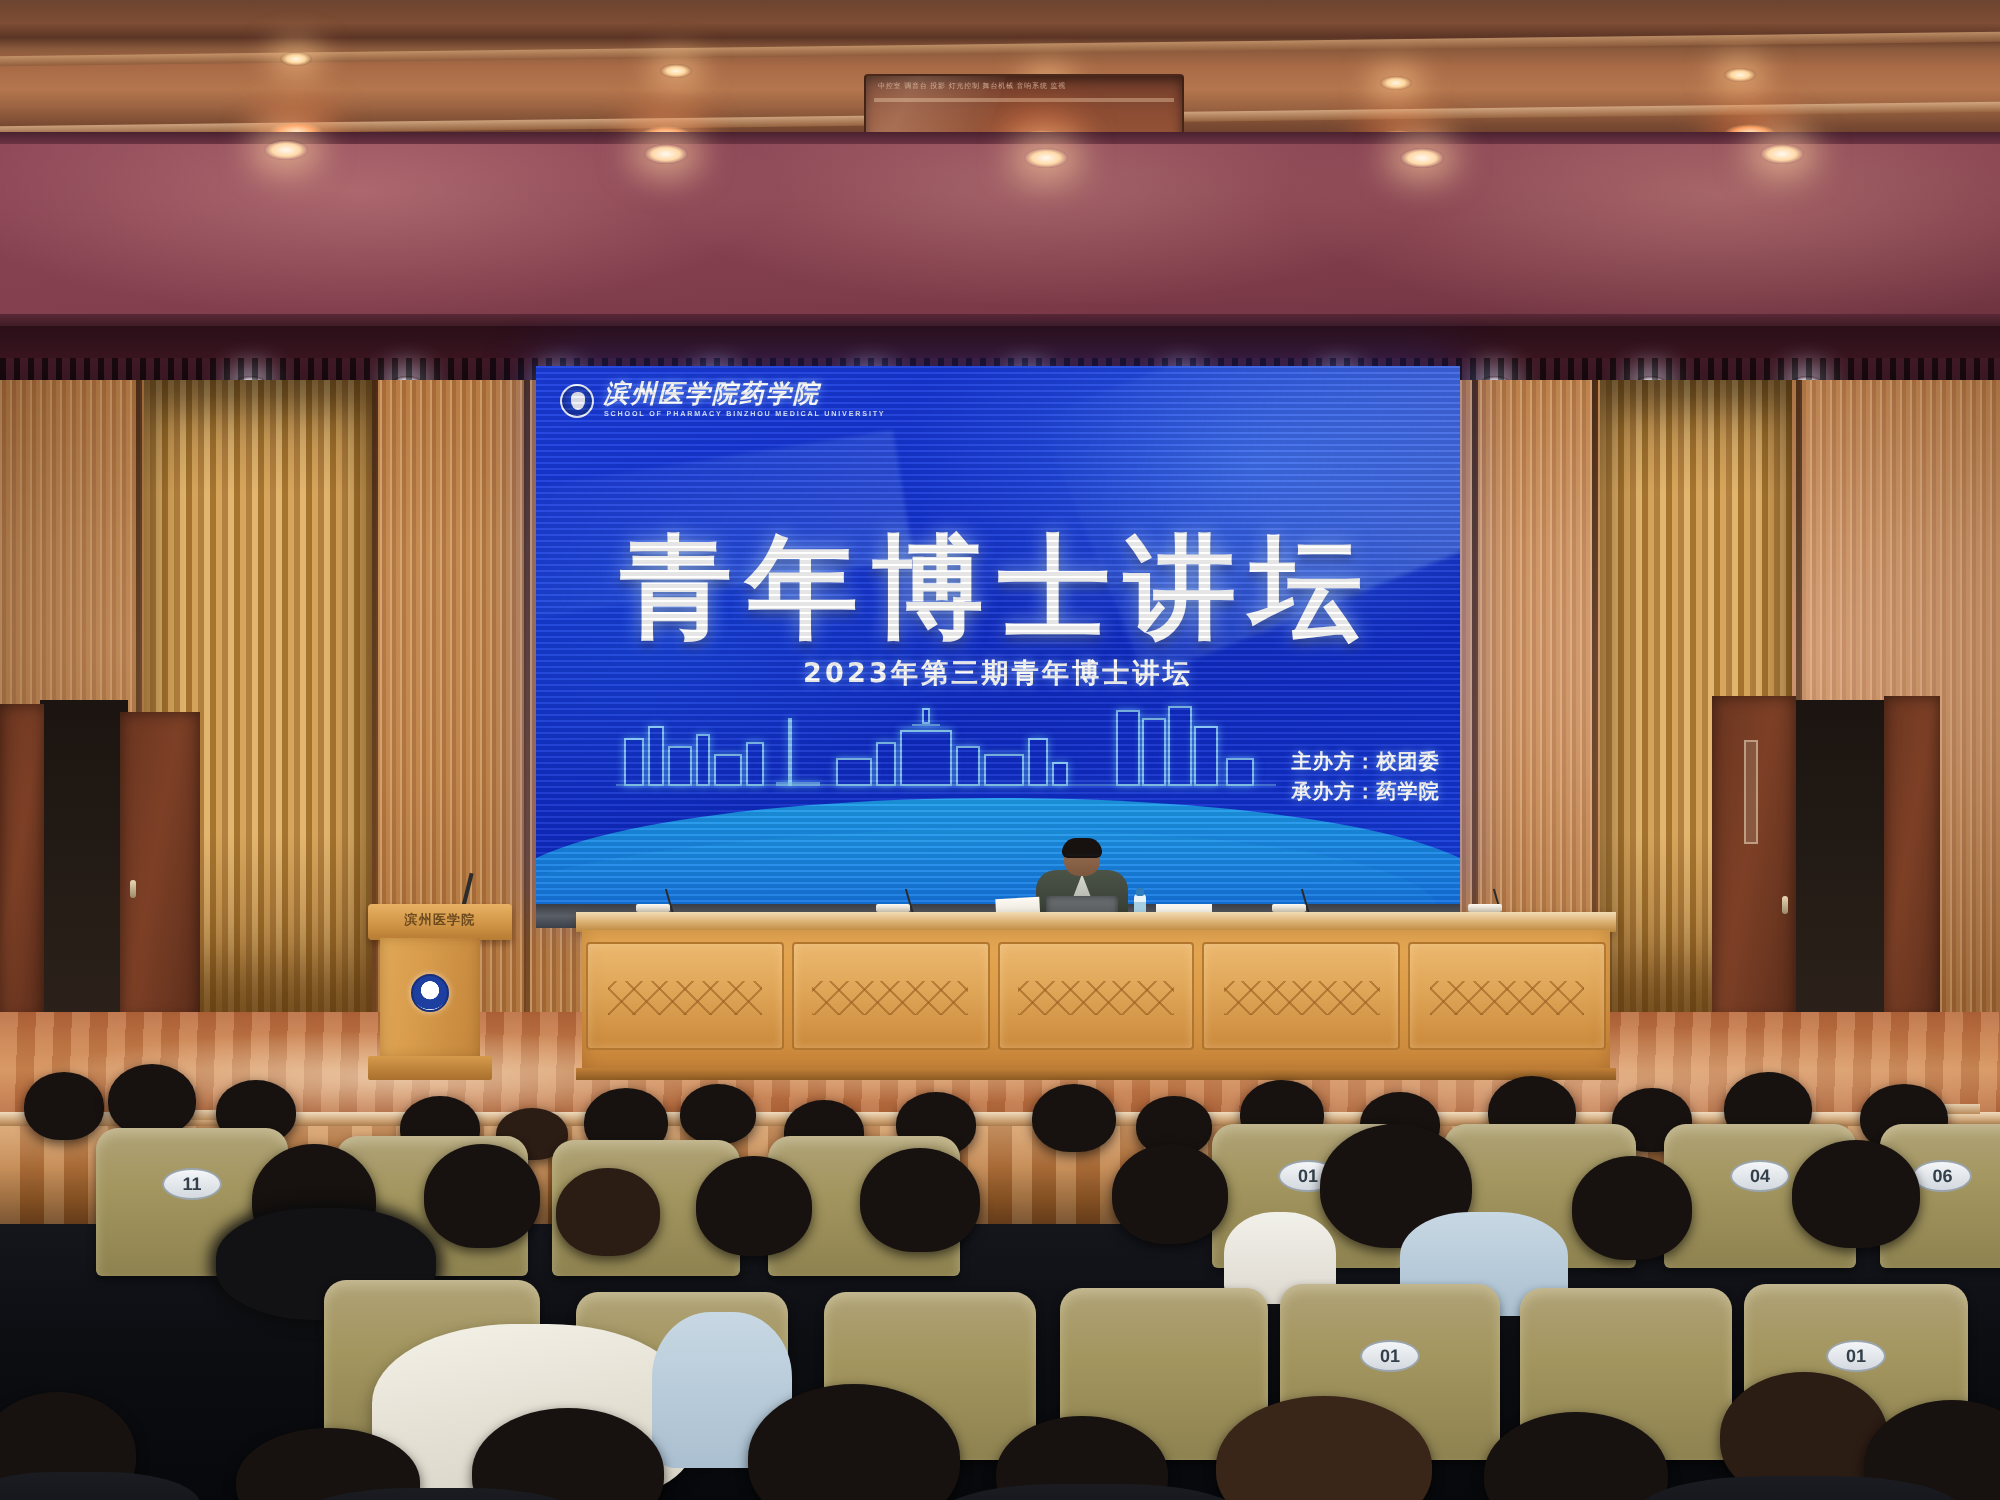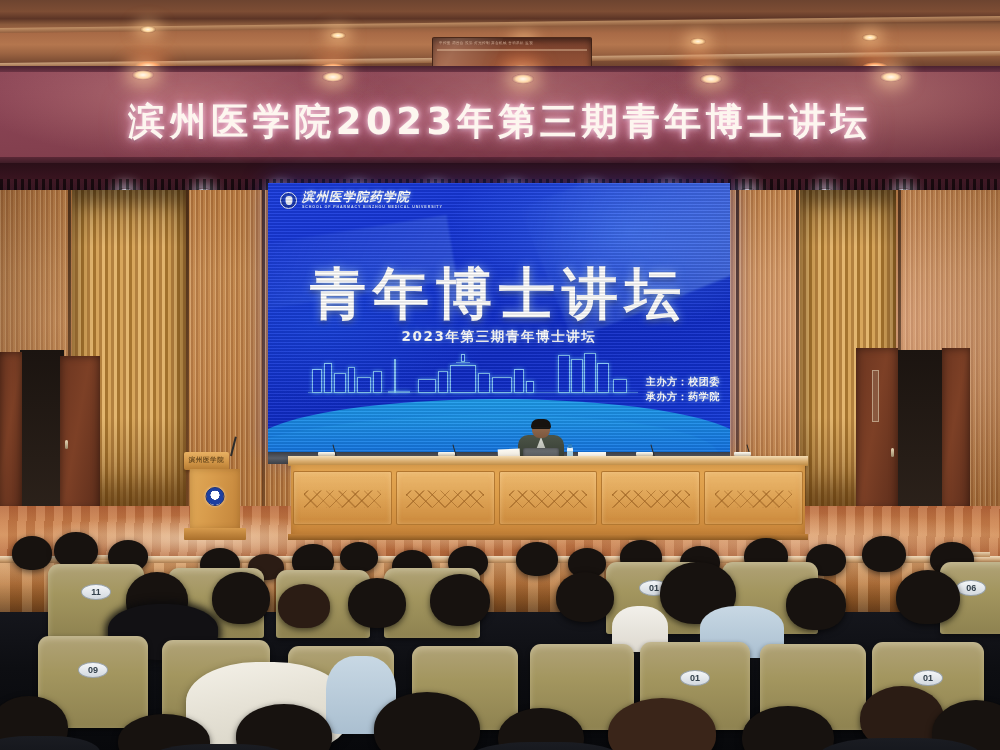--- a/index.html
+++ b/index.html
@@ -152,21 +152,21 @@
     background:linear-gradient(180deg,#c98a52 0%,#b97a43 35%,#a8692f 70%,#8d5526 100%); }
   .stage-front:before { content:""; position:absolute; inset:0;
     background:repeating-linear-gradient(90deg, rgba(255,225,185,.22) 0 10px, rgba(110,55,18,.22) 10px 22px); }
   .stage-front:after { content:""; position:absolute; inset:0;
     background:linear-gradient(180deg,rgba(255,235,205,.18),transparent 40%,rgba(0,0,0,.30)); }
   .stage-step { position:absolute; background:linear-gradient(180deg,#e6cfae,#b98b5b);
     height:5px; }
 
   
   .podium { position:absolute; left:184px; top:452px; width:62px; height:88px; }
-  .podium-top { position:absolute; left:0; top:0; width:45px; height:18px;
+  .podium-top { position:absolute; left:0; top:0; width:72px; height:18px;
     background:linear-gradient(180deg,#e8b163,#cf9345 60%,#b67c33);
     border-radius:2px; box-shadow:0 2px 3px rgba(60,30,10,.4); }
   .podium-top-txt { position:absolute; left:0; right:0; top:4px; text-align:center;
     font-family:"DejaVu Sans","Liberation Sans",sans-serif;
     font-size:6.5px; font-weight:700; color:#6b4a1e; letter-spacing:.6px; }
   .podium-body { position:absolute; left:6px; top:17px; width:50px; height:60px;
     background:linear-gradient(100deg,#e0a958 0%,#d89c4c 40%,#c2843a 100%);
     box-shadow:inset 0 0 6px rgba(110,65,20,.35); }
   .podium-emblem { position:absolute; left:50%; top:18px; transform:translateX(-50%);
     width:19px; height:19px; border-radius:50%;
@@ -291,21 +291,20 @@
 
   <div class="banner-wall">
     <div class="banner-top-edge"></div>
     <div class="banner-spot" style="left:132px;top:4px"></div>
     <div class="banner-spot" style="left:322px;top:6px"></div>
     <div class="banner-spot" style="left:512px;top:8px"></div>
     <div class="banner-spot" style="left:700px;top:8px"></div>
     <div class="banner-spot" style="left:880px;top:6px"></div>
     <div class="banner-bot-edge"></div>
   </div>
-  <div class="banner-text">滨州医学院2023年第三期青年博士讲坛</div>
 
   <div class="valance">
     <div class="stage-lamp" style="left:118px"></div>
     <div class="stage-lamp" style="left:196px"></div>
     <div class="stage-lamp" style="left:272px"></div>
     <div class="stage-lamp" style="left:350px"></div>
     <div class="stage-lamp" style="left:428px"></div>
     <div class="stage-lamp" style="left:506px"></div>
     <div class="stage-lamp" style="left:584px"></div>
     <div class="stage-lamp" style="left:662px"></div>
@@ -476,40 +475,40 @@
     <div class="seat" style="left:48px;top:36px;width:96px;height:74px">
       <div class="seat-num" style="top:20px">11</div>
     </div>
     <div class="seat" style="left:168px;top:40px;width:96px;height:70px"></div>
     <div class="seat" style="left:276px;top:42px;width:94px;height:68px"></div>
     <div class="seat" style="left:384px;top:40px;width:96px;height:70px"></div>
     <div class="seat" style="left:606px;top:34px;width:96px;height:72px">
       <div class="seat-num" style="top:18px">01</div>
     </div>
     <div class="seat" style="left:722px;top:34px;width:96px;height:72px"></div>
+    <div class="seat" style="left:832px;top:34px;width:96px;height:72px">
+      <div class="seat-num" style="top:18px">04</div>
+    </div>
     <div class="seat" style="left:940px;top:34px;width:92px;height:72px">
       <div class="seat-num" style="top:18px;left:34%">06</div>
     </div>
 
     <div class="head" style="left:126px;top:44px;width:62px;height:56px"></div>
     <div class="fur" style="left:108px;top:76px;width:110px;height:56px"></div>
     <div class="head" style="left:212px;top:44px;width:58px;height:52px"></div>
     <div class="head brown" style="left:278px;top:56px;width:52px;height:44px"></div>
     <div class="head" style="left:348px;top:50px;width:58px;height:50px"></div>
     <div class="head" style="left:430px;top:46px;width:60px;height:52px"></div>
     <div class="head" style="left:556px;top:44px;width:58px;height:50px"></div>
     <div class="head" style="left:660px;top:34px;width:76px;height:62px"></div>
     <div class="coat lightblue" style="left:700px;top:78px;width:84px;height:52px"></div>
     <div class="head" style="left:786px;top:50px;width:60px;height:52px"></div>
     <div class="head" style="left:896px;top:42px;width:64px;height:54px"></div>
     <div class="coat white" style="left:612px;top:78px;width:56px;height:46px"></div>
 
-    <div class="seat" style="left:38px;top:108px;width:110px;height:92px">
-      <div class="seat-num" style="top:26px">09</div>
-    </div>
     <div class="seat" style="left:162px;top:112px;width:108px;height:88px"></div>
     <div class="seat" style="left:288px;top:118px;width:106px;height:84px"></div>
     <div class="seat" style="left:412px;top:118px;width:106px;height:84px"></div>
     <div class="seat" style="left:530px;top:116px;width:104px;height:86px"></div>
     <div class="seat" style="left:640px;top:114px;width:110px;height:88px">
       <div class="seat-num" style="top:28px">01</div>
     </div>
     <div class="seat" style="left:760px;top:116px;width:106px;height:86px"></div>
     <div class="seat" style="left:872px;top:114px;width:112px;height:88px">
       <div class="seat-num" style="top:28px">01</div>

